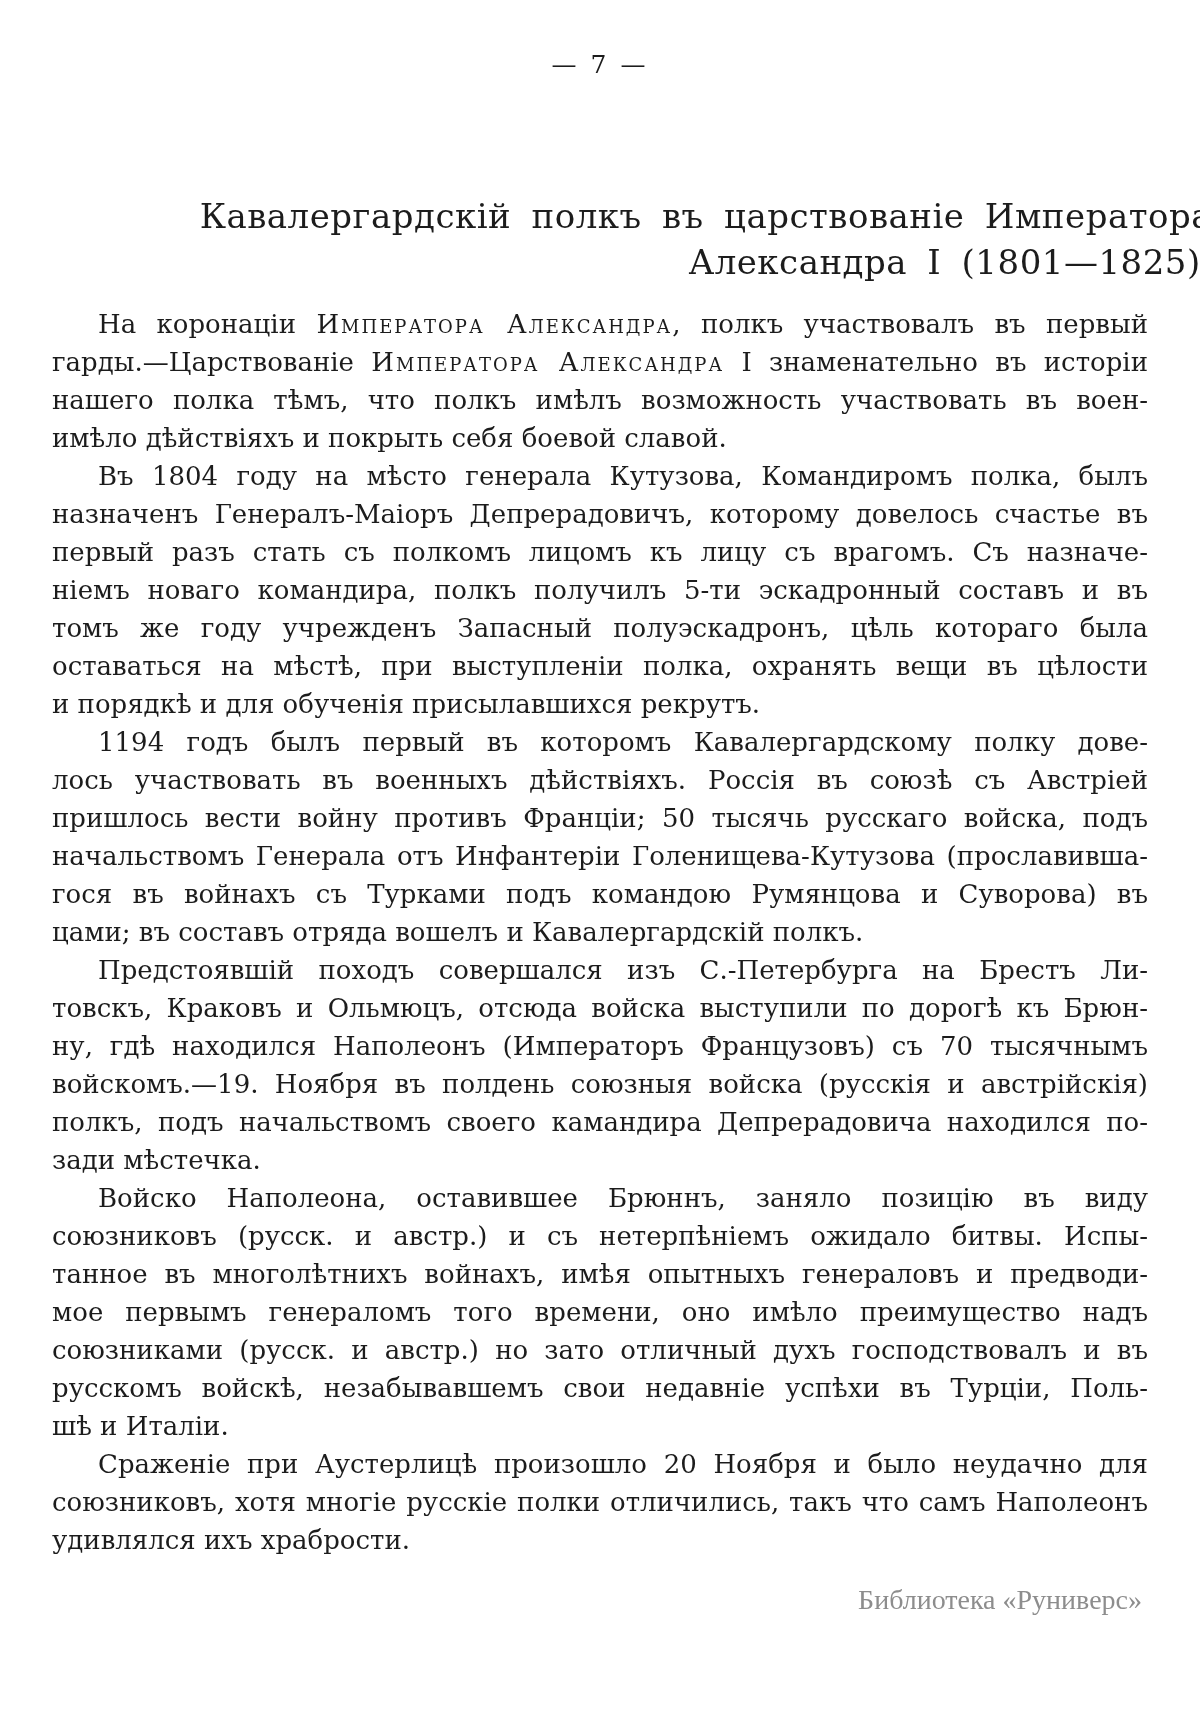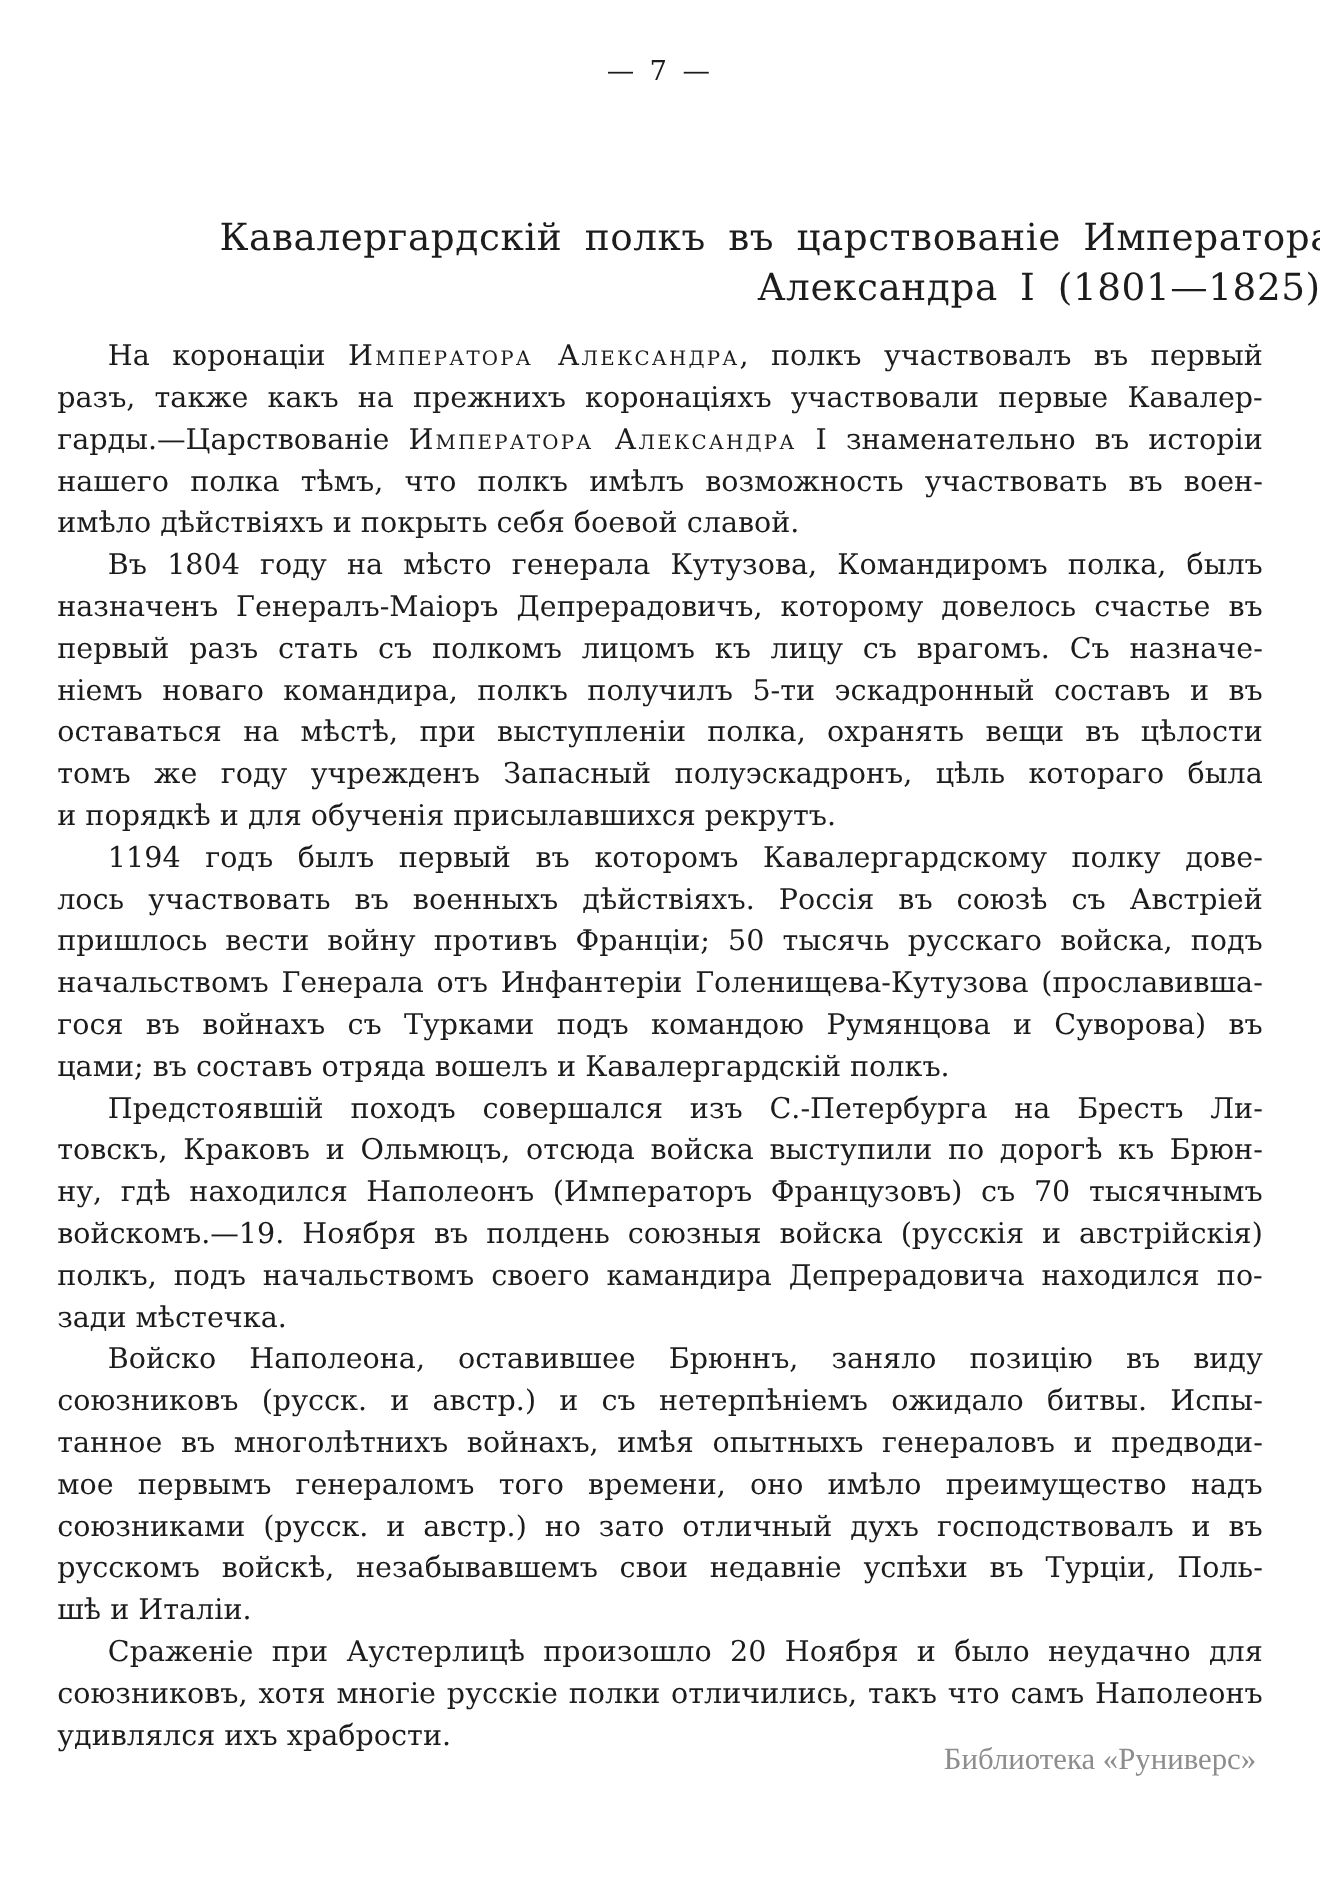--- a/index.html
+++ b/index.html
@@ -57,32 +57,31 @@
   <div class="page-number">— 7 —</div>
 
   <div class="title-block">
     <div class="title-line">Кавалергардскій полкъ въ царствованіе Императора</div>
     <div class="title-line">Александра I (1801—1825).</div>
   </div>
 
   <div class="body-text">
       <div class="para">
         <div class="line indent just">На коронаціи <span class="sc">Императора Александра</span>, полкъ участвовалъ въ первый</div>
-        <div class="line just">разъ, также какъ на прежнихъ коронаціяхъ участвовали первые Кавалер-</div>
         <div class="line just">гарды.—Царствованіе <span class="sc">Императора Александра</span> I знаменательно въ исторіи</div>
         <div class="line just">нашего полка тѣмъ, что полкъ имѣлъ возможность участвовать въ воен-</div>
         <div class="line">имѣло дѣйствіяхъ и покрыть себя боевой славой.</div>
       </div>
       <div class="para">
         <div class="line indent just">Въ 1804 году на мѣсто генерала Кутузова, Командиромъ полка, былъ</div>
         <div class="line just">назначенъ Генералъ-Маіоръ Депрерадовичъ, которому довелось счастье въ</div>
         <div class="line just">первый разъ стать съ полкомъ лицомъ къ лицу съ врагомъ. Съ назначе-</div>
         <div class="line just">ніемъ новаго командира, полкъ получилъ 5-ти эскадронный составъ и въ</div>
+        <div class="line just">томъ же году учрежденъ Запасный полуэскадронъ, цѣль котораго была</div>
         <div class="line just">оставаться на мѣстѣ, при выступленіи полка, охранять вещи въ цѣлости</div>
-        <div class="line just">томъ же году учрежденъ Запасный полуэскадронъ, цѣль котораго была</div>
         <div class="line">и порядкѣ и для обученія присылавшихся рекрутъ.</div>
       </div>
       <div class="para">
         <div class="line indent just">1194 годъ былъ первый въ которомъ Кавалергардскому полку дове-</div>
         <div class="line just">лось участвовать въ военныхъ дѣйствіяхъ.  Россія въ союзѣ съ Австріей</div>
         <div class="line just">пришлось вести войну противъ Франціи; 50 тысячь русскаго войска, подъ</div>
         <div class="line just">начальствомъ Генерала отъ Инфантеріи Голенищева-Кутузова (прославивша-</div>
         <div class="line just">гося въ войнахъ съ Турками подъ командою Румянцова и Суворова) въ</div>
         <div class="line">цами; въ составъ отряда вошелъ и Кавалергардскій полкъ.</div>
       </div>

